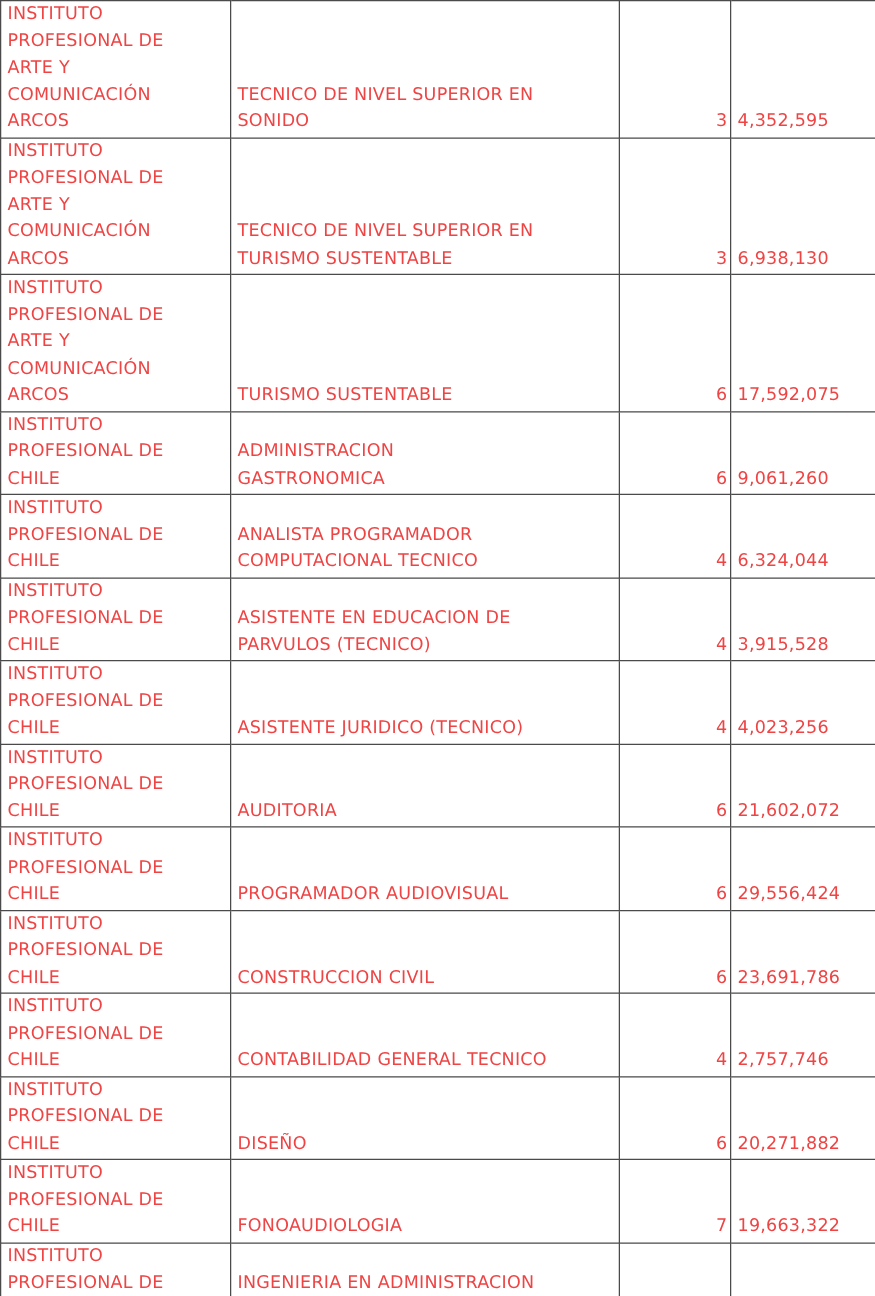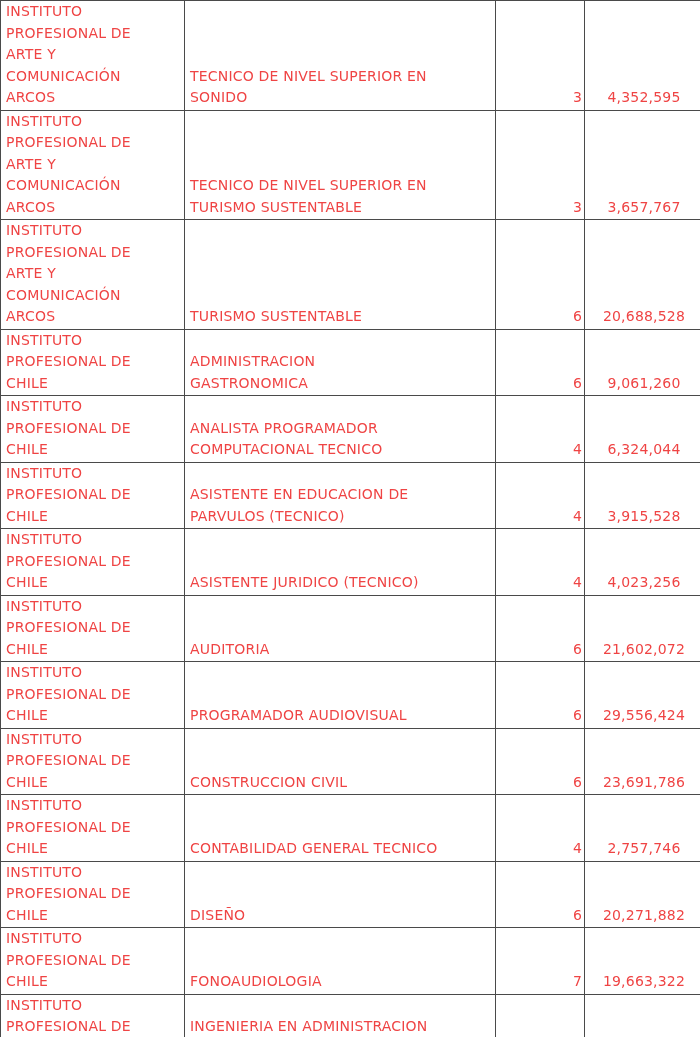--- a/index.html
+++ b/index.html
@@ -28,21 +28,21 @@
     white-space: pre-line;
     overflow: hidden;
     padding: 0 2px 1px 5px;
   }
   table.grid { border: 1px solid #4a4a4a; border-bottom-width: 2px; }
   tr.tall  { height: 109px; }
   tr.short { height: 64.5px; }
   td.cell-institution { }
   td.cell-program { }
   td.cell-count  { text-align: right; padding-right: 5px; }
-  td.cell-amount { text-align: center; padding-right: 7px; }
+  td.cell-amount { text-align: left; padding-right: 7px; }
 </style>
 </head>
 <body>
 
 <div class="page">
   <table class="grid">
     <colgroup>
       <col style="width:184px">
       <col style="width:311px">
       <col style="width:89px">
@@ -62,31 +62,31 @@
   </tr>
         <tr class="tall">
     <td class="cell-institution">INSTITUTO
 PROFESIONAL DE
 ARTE Y
 COMUNICACIÓN
 ARCOS</td>
     <td class="cell-program">TECNICO DE NIVEL SUPERIOR EN
 TURISMO SUSTENTABLE</td>
     <td class="cell-count">3</td>
-    <td class="cell-amount">3,657,767</td>
+    <td class="cell-amount">6,938,130</td>
   </tr>
         <tr class="tall">
     <td class="cell-institution">INSTITUTO
 PROFESIONAL DE
 ARTE Y
 COMUNICACIÓN
 ARCOS</td>
     <td class="cell-program">TURISMO SUSTENTABLE</td>
     <td class="cell-count">6</td>
-    <td class="cell-amount">20,688,528</td>
+    <td class="cell-amount">17,592,075</td>
   </tr>
         <tr class="short">
     <td class="cell-institution">INSTITUTO
 PROFESIONAL DE
 CHILE</td>
     <td class="cell-program">ADMINISTRACION
 GASTRONOMICA</td>
     <td class="cell-count">6</td>
     <td class="cell-amount">9,061,260</td>
   </tr>

